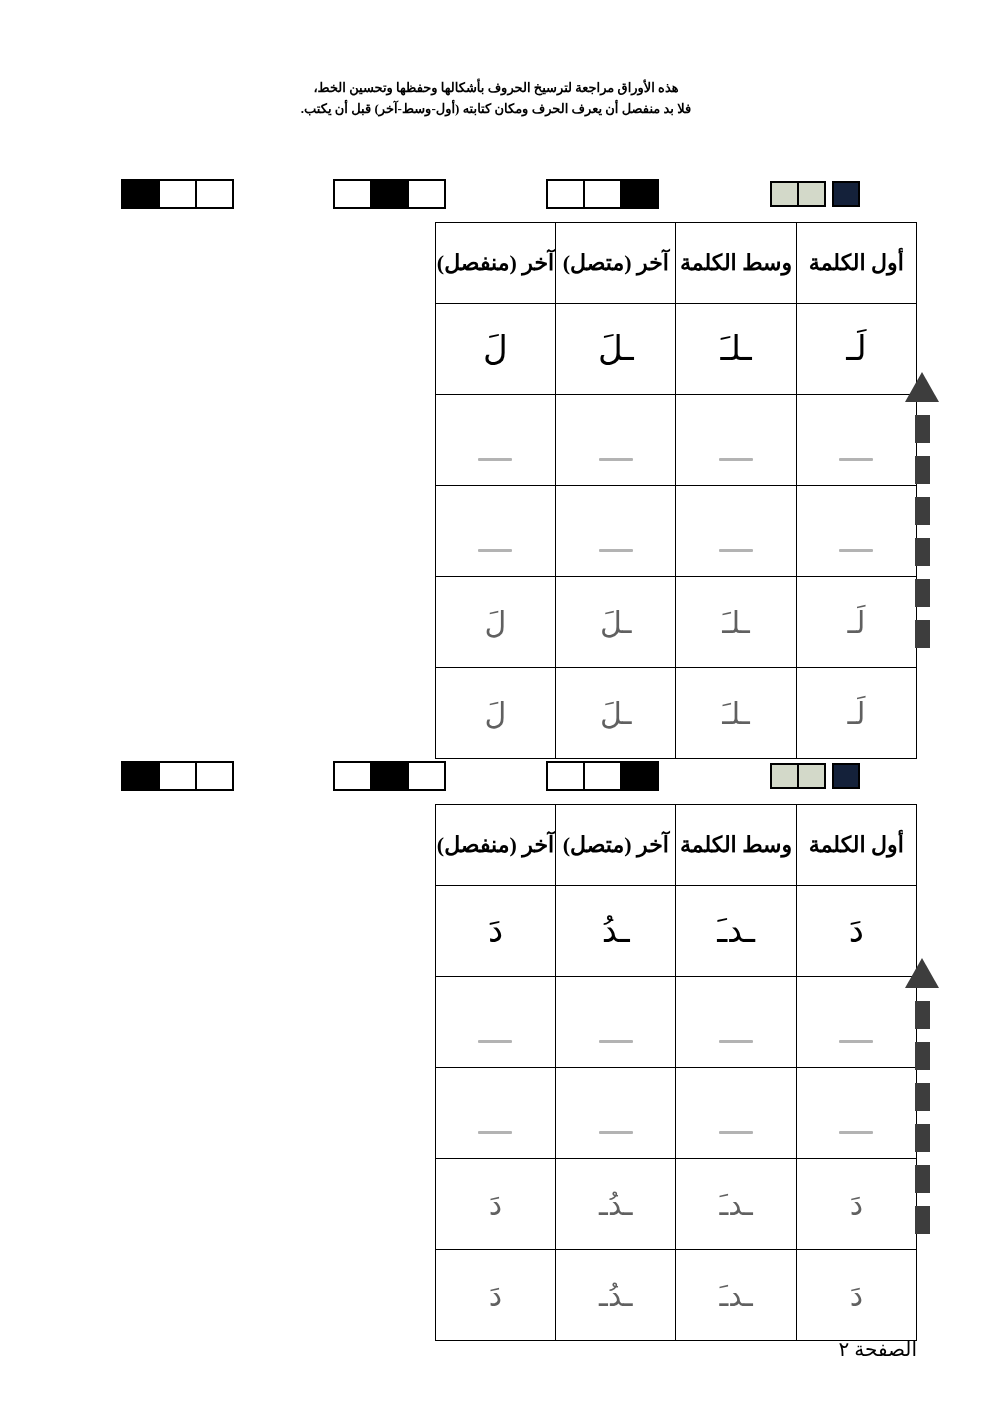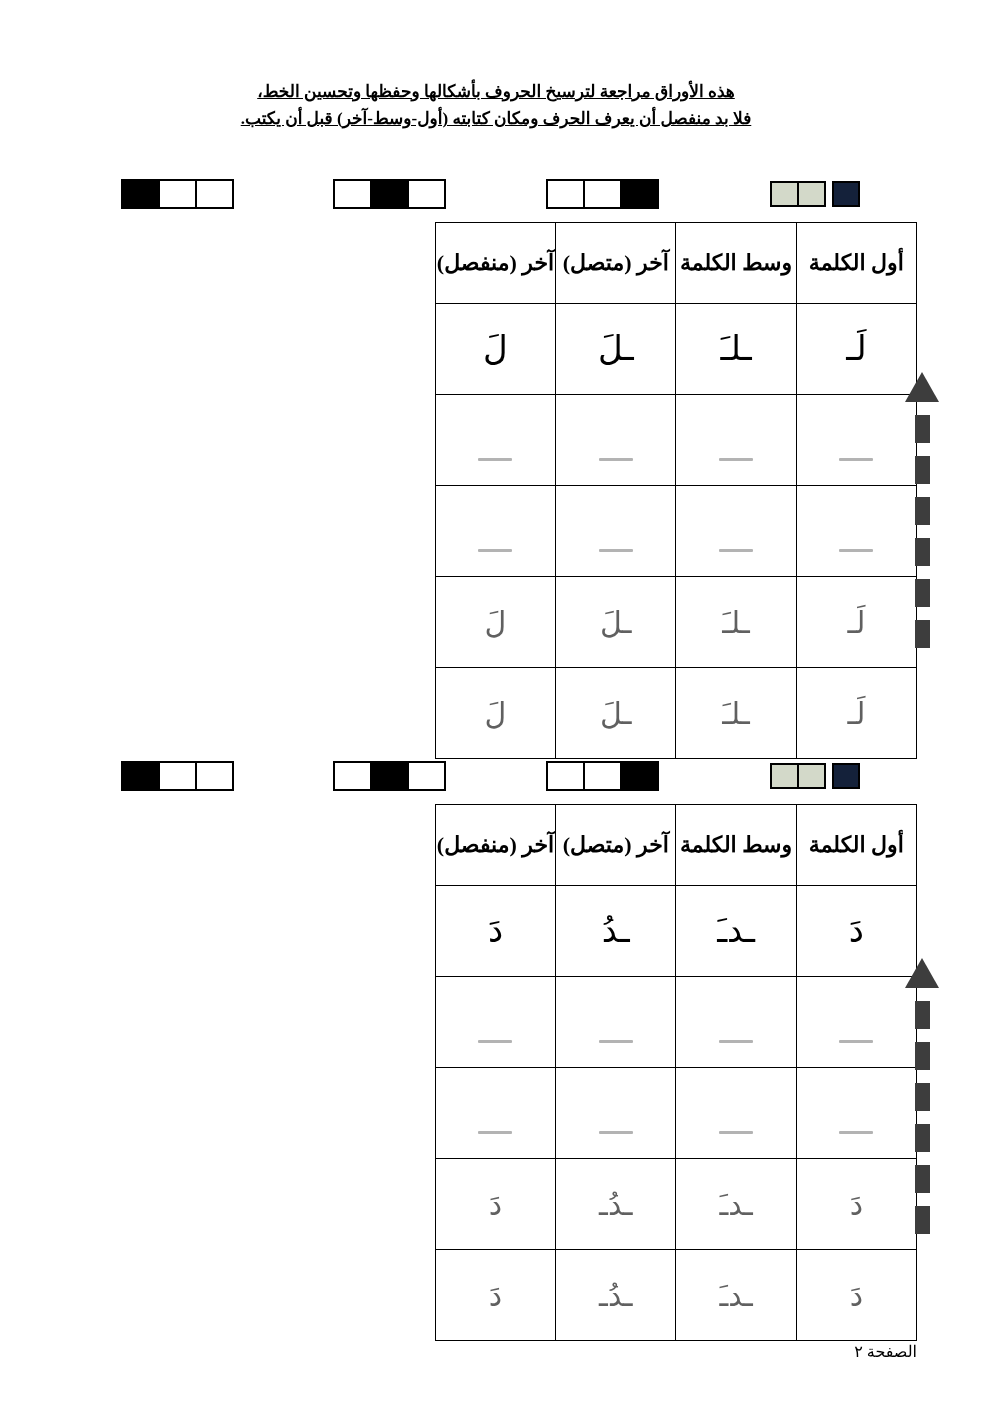--- a/index.html
+++ b/index.html
@@ -21,24 +21,23 @@
   }
 
   
   .intro {
     position: absolute;
     top: 78px;
     right: 120px;
     left: 120px;
     text-align: center;
     font-weight: bold;
-    font-size: 17px;
+    font-size: 13px;
     line-height: 1.6;
     direction: rtl;
-    text-decoration: underline;
   }
   .intro div {
     white-space: nowrap;
   }
 
   
   .legend-row {
     position: absolute;
     left: 75px;
     right: 75px;
@@ -162,21 +161,21 @@
     height: 28px;
     background: #3d3d3d;
     margin-top: 13px;
   }
 
   
   .footer {
     position: absolute;
     bottom: 42px;
     right: 75px;
-    font-size: 16px;
+    font-size: 20px;
     direction: rtl;
   }
 </style>
 </head>
 <body>
 
 <div class="page">
 
   <div class="intro">
     <div>هذه الأوراق مراجعة لترسيخ الحروف بأشكالها وحفظها وتحسين الخط،</div>

